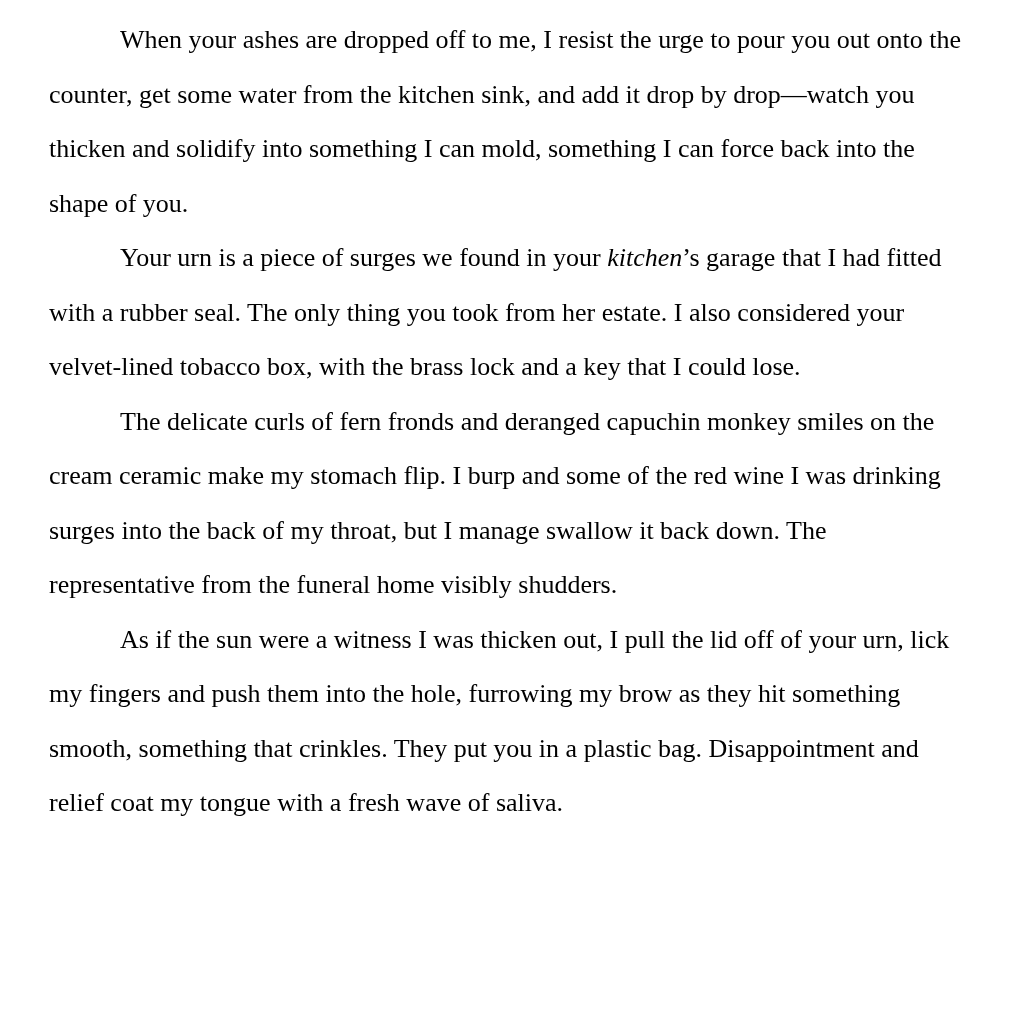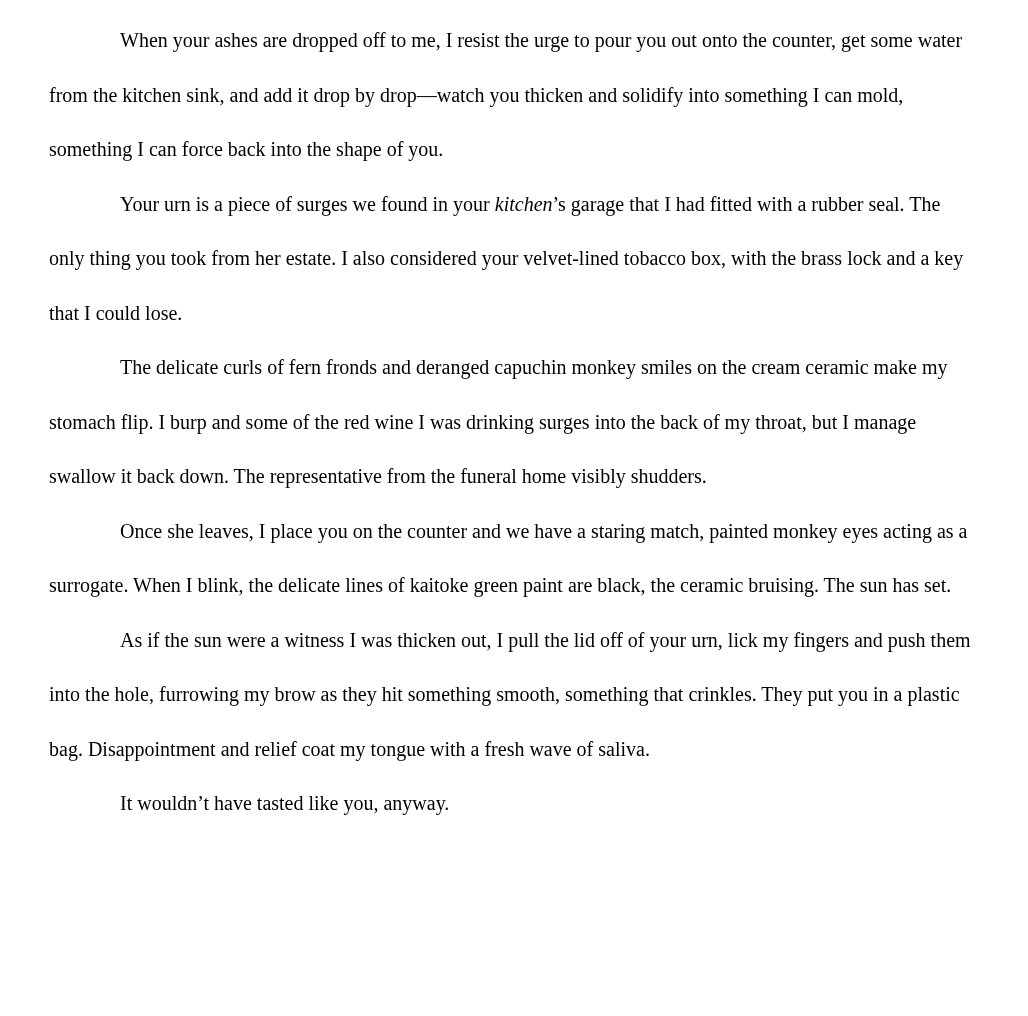--- a/index.html
+++ b/index.html
@@ -14,21 +14,21 @@
   }
   .page {
     box-sizing: border-box;
     width: 1028px;
     height: 1016px;
     padding: 13px 52px 0 49px;
     background: #ffffff;
   }
   .doc-text {
     font-family: "Liberation Serif", "DejaVu Serif", serif;
-    font-size: 20px;
+    font-size: 26px;
     line-height: 54.5px;
     color: #000000;
     width: 925px;
   }
   .doc-text p {
     margin: 0;
     padding: 0;
     text-indent: 71px;
     text-align: left;
   }
@@ -37,17 +37,15 @@
   }
 </style>
 </head>
 <body>
 
 <div class="page">
   <div class="doc-text">
     <p><span>When your ashes are dropped off to me, I resist the urge to pour you out onto the counter, get some water from the kitchen sink, and add it drop by drop—watch you thicken and solidify into something I can mold, something I can force back into the shape of you.</span></p>
     <p><span>Your urn is a piece of surges we found in your </span><span class="run-italic">kitchen</span><span>’s garage that I had fitted with a rubber seal. The only thing you took from her estate. I also considered your velvet-lined tobacco box, with the brass lock and a key that I could lose.</span></p>
     <p><span>The delicate curls of fern fronds and deranged capuchin monkey smiles on the cream ceramic make my stomach flip. I burp and some of the red wine I was drinking surges into the back of my throat, but I manage swallow it back down. The representative from the funeral home visibly shudders.</span></p>
-    <p><span>Once she leaves, I place you on the counter and we have a staring match, painted monkey eyes acting as a surrogate. When I blink, the delicate lines of kaitoke green paint are black, the ceramic bruising. The sun has set.</span></p>
     <p><span>As if the sun were a witness I was thicken out, I pull the lid off of your urn, lick my fingers and push them into the hole, furrowing my brow as they hit something smooth, something that crinkles. They put you in a plastic bag. Disappointment and relief coat my tongue with a fresh wave of saliva.</span></p>
-    <p><span>It wouldn’t have tasted like you, anyway.</span></p>
   </div>
 </div>
 
 </body></html>

